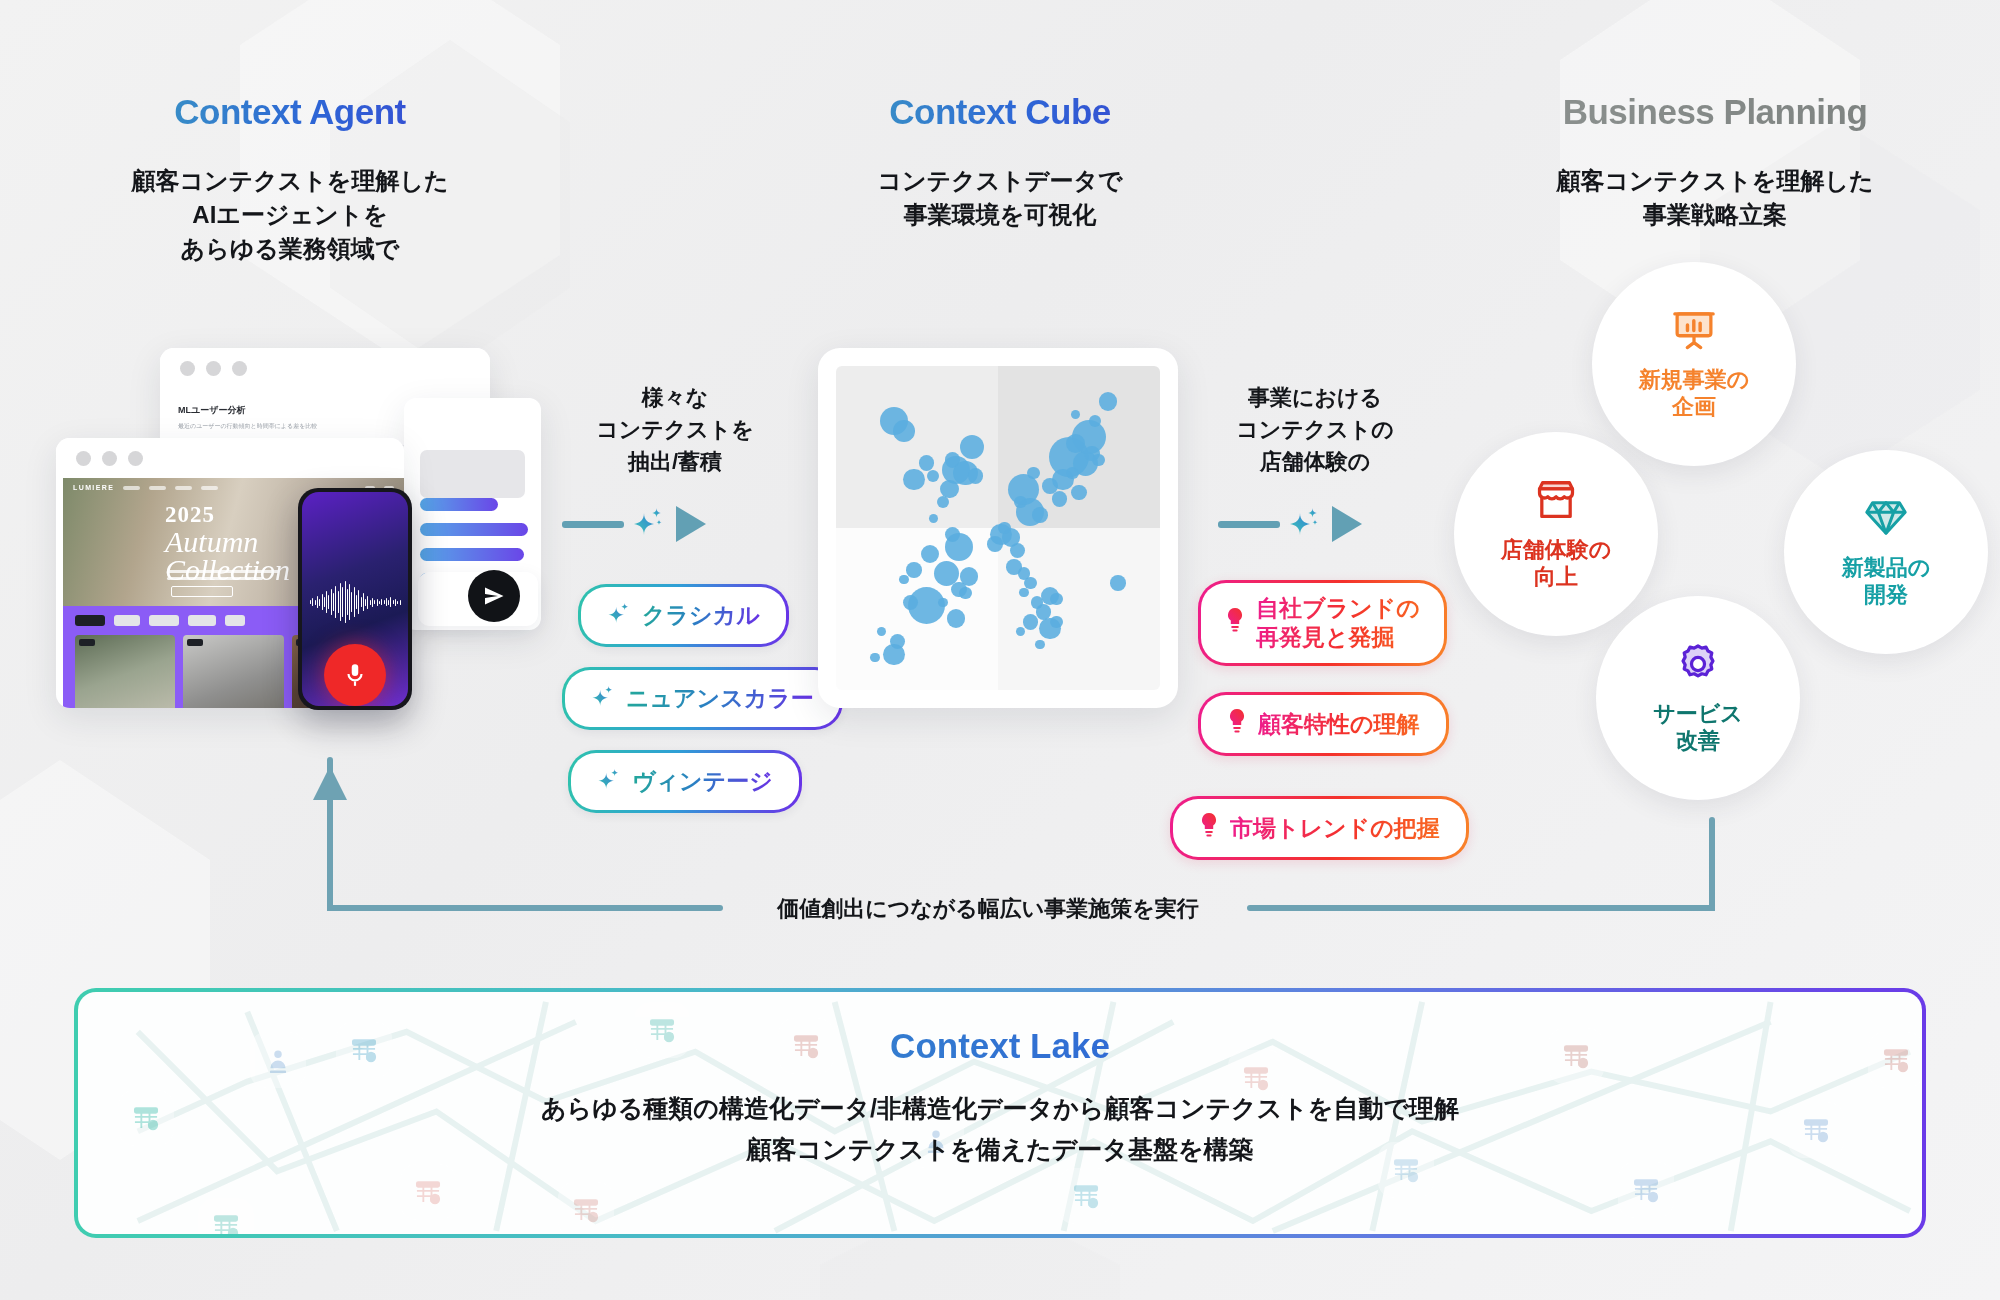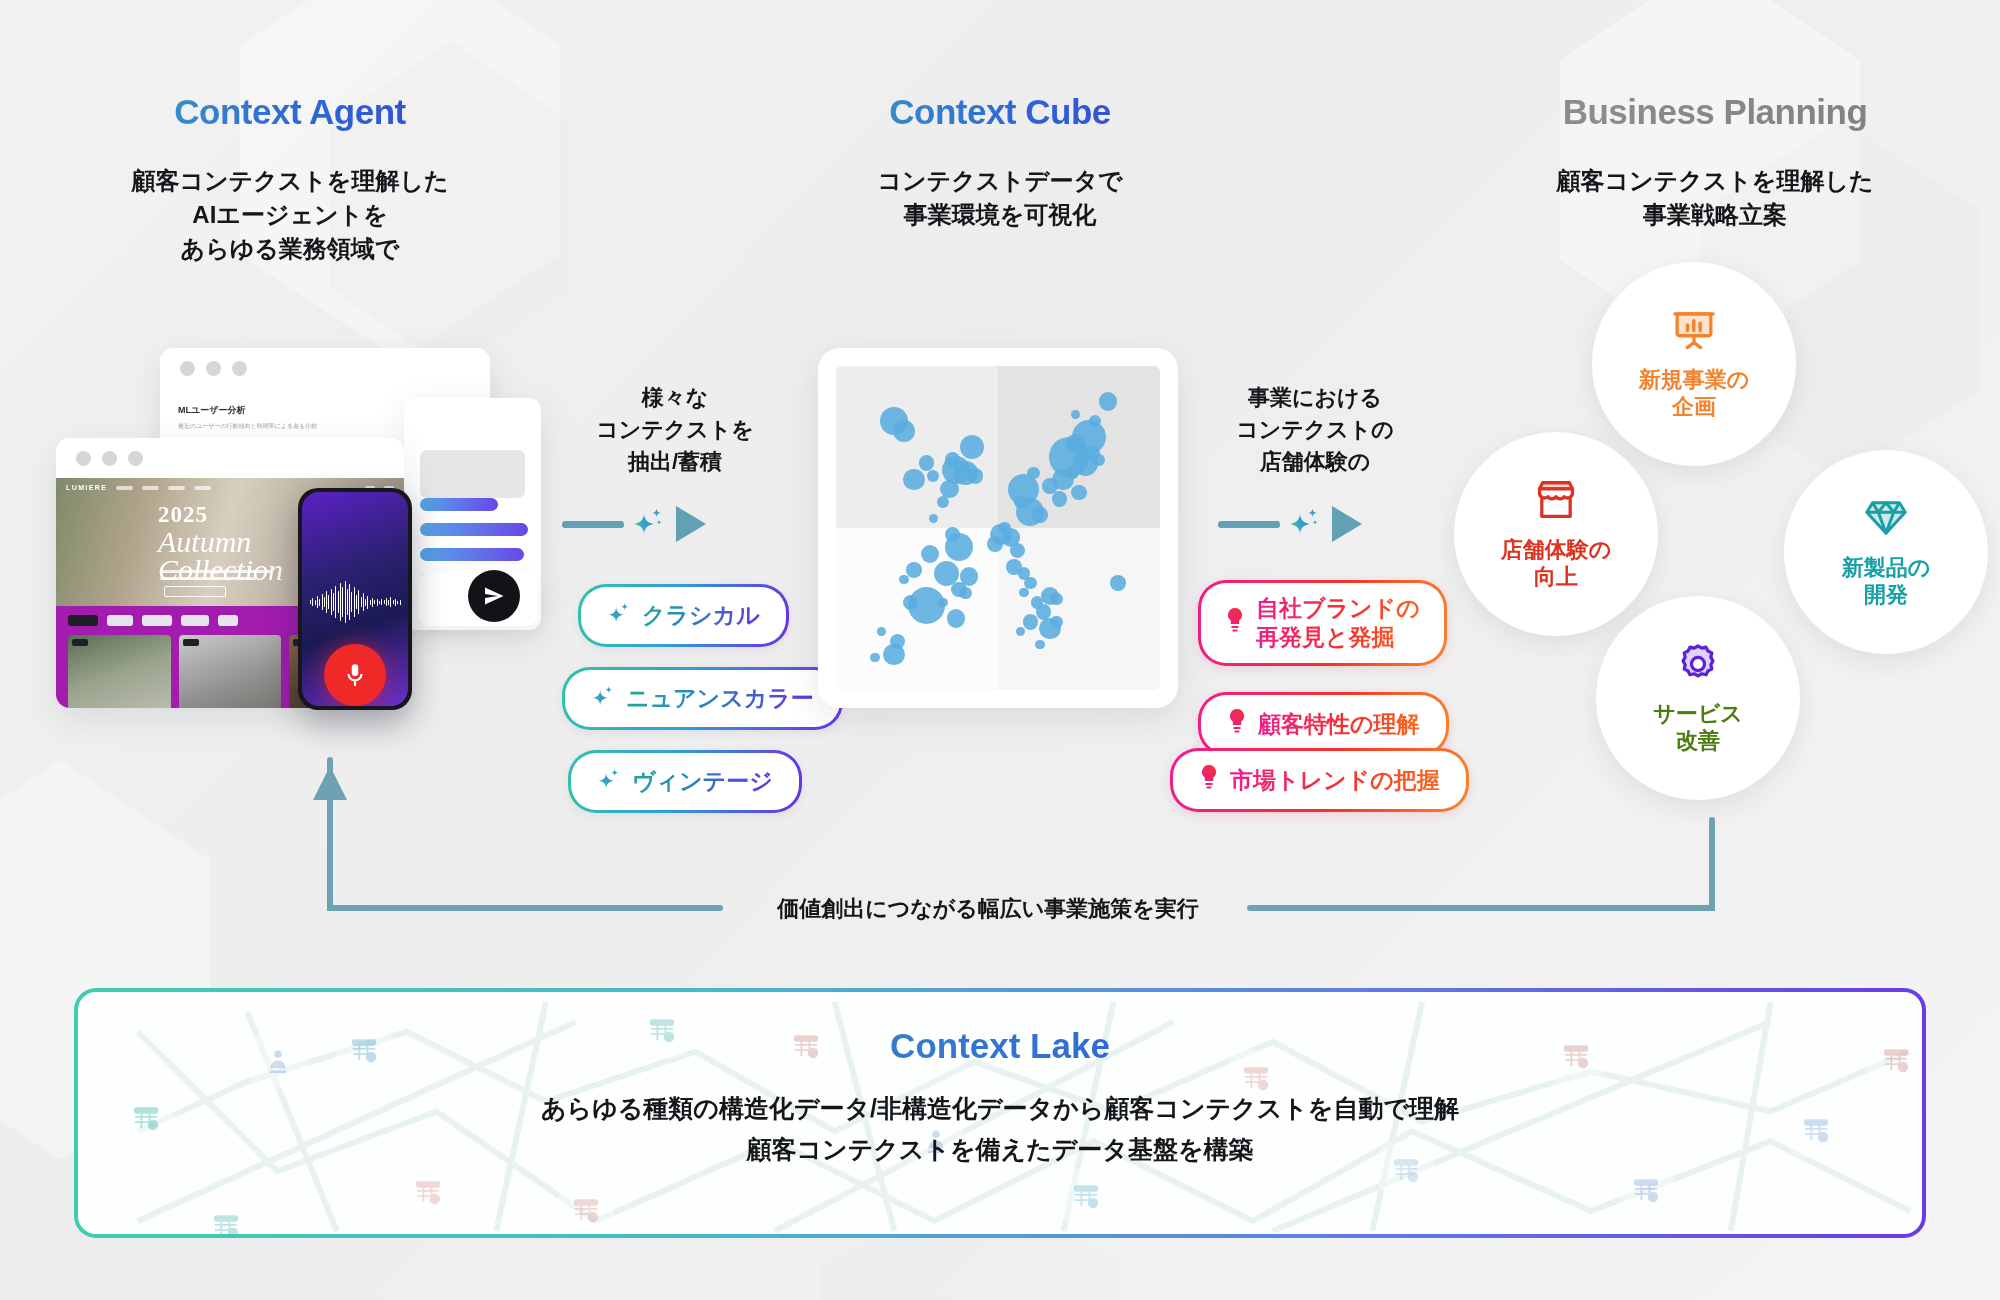--- a/index.html
+++ b/index.html
@@ -55,21 +55,21 @@
   .bars { position:absolute; left:420px; top:498px; }
   .bar { height:13px; border-radius:7px; margin-bottom:12px;
          background: linear-gradient(90deg,#56a8e8,#6a46e8); }
 
   .sendbox { position:absolute; left:418px; top:572px; width:120px; height:54px;
              background:#fff; border-radius:12px; box-shadow:0 5px 18px rgba(30,35,60,.08); }
   .sendbtn { position:absolute; left:468px; top:570px; width:52px; height:52px; border-radius:50%;
              background:#111317; display:flex; align-items:center; justify-content:center; }
 
   .win-b { left: 56px; top: 438px; width: 348px; height: 270px; }
-  .shot { height: 100%; position: relative; background:#a21caf; }
+  .shot { height: 100%; position: relative; background:#8b5cf6;margin-left:7px; }
   .hero { position:relative; height: 128px; overflow:hidden;
           background: linear-gradient(105deg,#7e8a6a 0%,#b2a58d 25%,#d8cfc0 48%,#bdb2a4 70%,#8e8574 100%); }
   .hero .navrow { position:absolute; top:6px; left:10px; right:10px; display:flex; align-items:center; gap:9px; }
   .hero .logo { font-size:7px; color:#fff; letter-spacing:1.4px; font-weight:700; }
   .hero .navitem { width:17px; height:4px; border-radius:2px; background:rgba(255,255,255,.65); }
   .hero-title { position:absolute; left:102px; top:24px; color:#fff; text-align:left;
                 font-family:"Liberation Serif", serif; }
   .hero-title .y { font-size:23px; letter-spacing:1px; font-weight:700; }
   .hero-title .a { font-size:30px; line-height:.92; font-weight:400; font-style:italic; }
   .hero-cap { position:absolute; left:104px; top:92px; }
@@ -525,21 +525,21 @@
     <span>
       <svg width="20" height="26" viewBox="0 0 20 26">
         <path d="M10 1a7 7 0 0 0-4.2 12.6V17h8.4v-3.4A7 7 0 0 0 10 1z" fill="url(#lb1)"></path>
         <rect x="6.2" y="19" width="7.6" height="2" rx="1" fill="url(#lb1)"></rect>
         <rect x="7.4" y="22.6" width="5.2" height="2" rx="1" fill="url(#lb1)"></rect>
       </svg>
     </span>
     <span class="txt">顧客特性の理解</span>
   </div>
 
-  <div class="pill warm" style="left:1170px; top:748px;">
+  <div class="pill warm" style="left:1170px; top:796px;">
     <span>
       <svg width="20" height="26" viewBox="0 0 20 26">
         <path d="M10 1a7 7 0 0 0-4.2 12.6V17h8.4v-3.4A7 7 0 0 0 10 1z" fill="url(#lb1)"></path>
         <rect x="6.2" y="19" width="7.6" height="2" rx="1" fill="url(#lb1)"></rect>
         <rect x="7.4" y="22.6" width="5.2" height="2" rx="1" fill="url(#lb1)"></rect>
       </svg>
     </span>
     <span class="txt">市場トレンドの把握</span>
   </div>
 
@@ -577,21 +577,21 @@
         <path d="M5 4h14l3 5-10 11L2 9z" fill="#cfe9e9"></path>
         <path d="M2 9h20M5 4l3 5 4 11M19 4l-3 5-4 11M8 9l4-5 4 5"></path>
       </svg>
     </span>
     <span class="lbl">
       <span style="display:block">新製品の</span>
       <span style="display:block">開発</span>
     </span>
   </div>
 
-  <div class="circ" style="left:1596px; top:596px; width:204px; height:204px; color:#4d7c0f;">
+  <div class="circ" style="left:1596px; top:596px; width:204px; height:204px; color:#0f766e;">
     <span class="ic">
       <svg width="46" height="46" viewBox="0 0 24 24" fill="none" stroke="#5b22d6" stroke-width="1.7" stroke-linejoin="round">
         <path d="M12 2.6l2 1.1 2.2-.5 1 2 2 1-.5 2.2 1.1 2-1.1 2 .5 2.2-2 1-1 2-2.2-.5-2 1.1-2-1.1-2.2.5-1-2-2-1 .5-2.2-1.1-2 1.1-2-.5-2.2 2-1 1-2 2.2.5z" fill="#ddd2f7"></path>
         <circle cx="12" cy="12" r="3.4" fill="#fff"></circle>
       </svg>
     </span>
     <span class="lbl">
       <span style="display:block">サービス</span>
       <span style="display:block">改善</span>
     </span>

